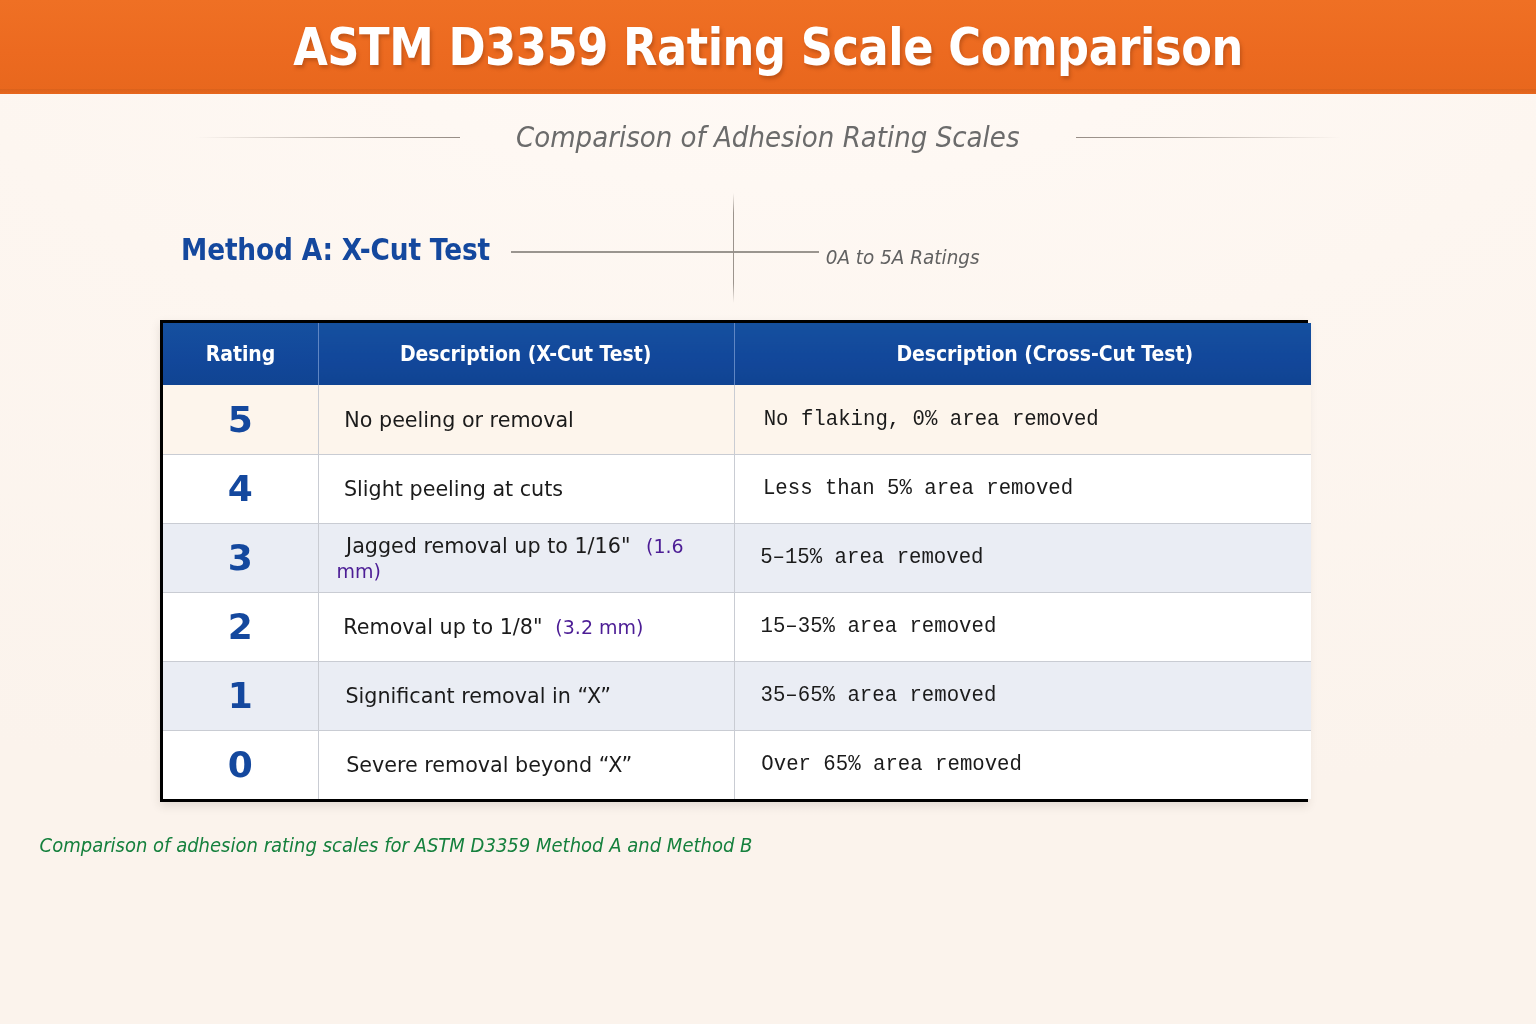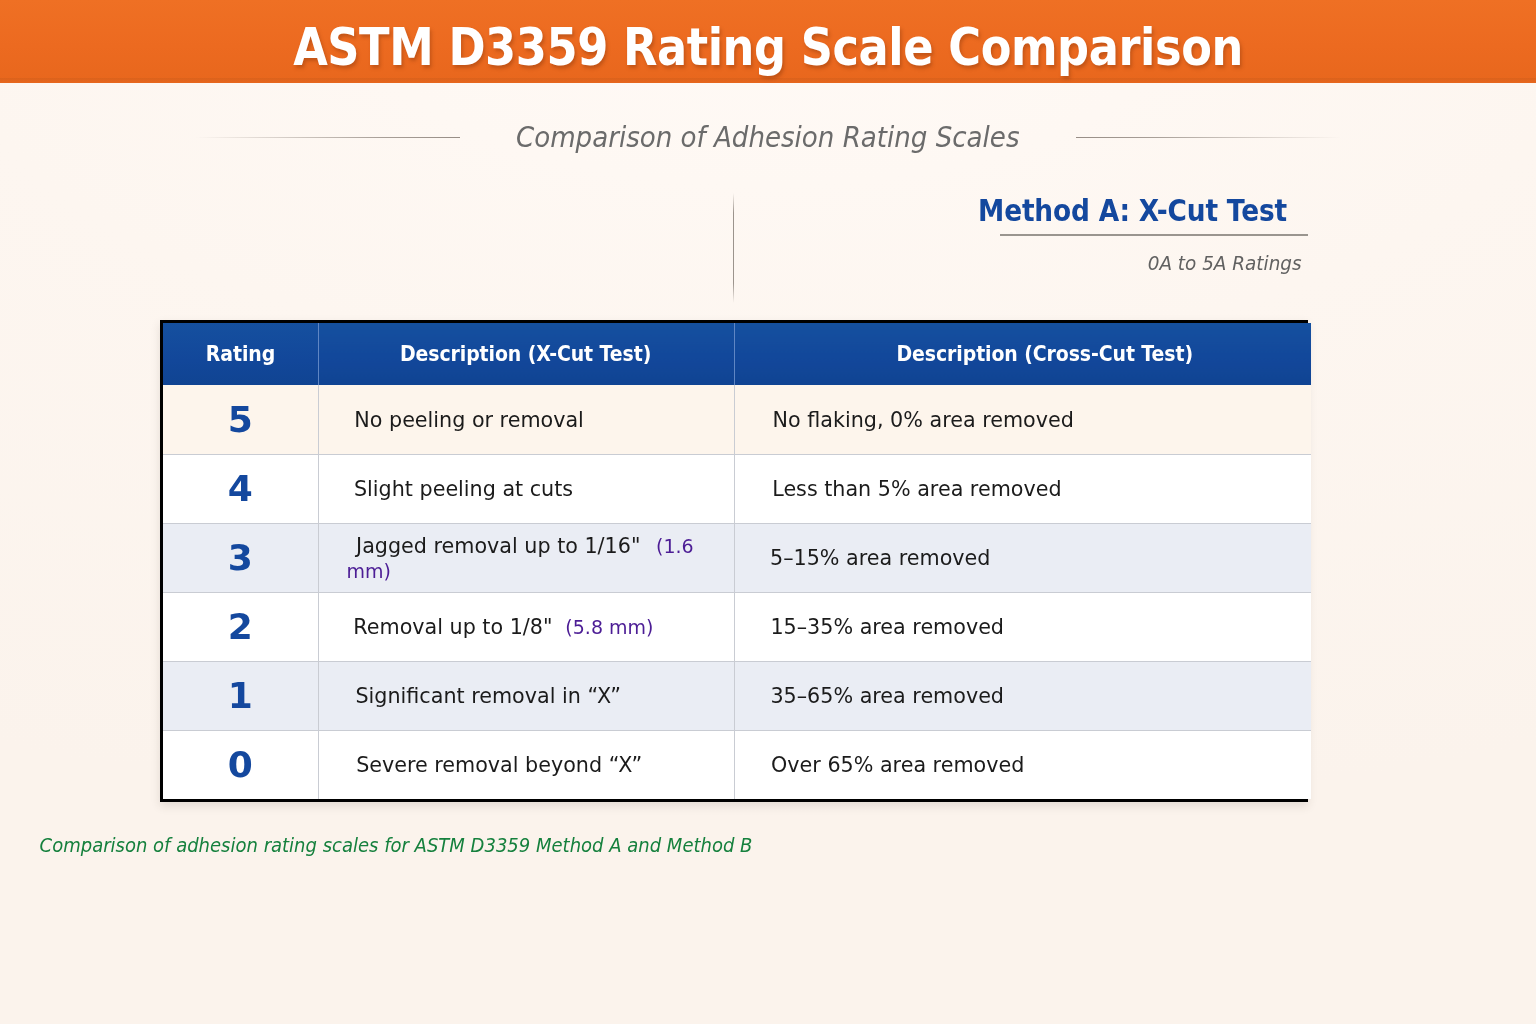--- a/index.html
+++ b/index.html
@@ -22,21 +22,21 @@
     inset: 0;
     background:
       radial-gradient(120% 80% at 50% 0%, #fffaf6 0%, #fdf6f0 45%, #fbf3ec 100%);
   }
 
   
   .banner {
     position: absolute;
     left: 0; top: 0;
     width: 1536px;
-    height: 83px;
+    height: 94px;
     background: linear-gradient(180deg, #ef7024 0%, #ec6a20 55%, #e8671d 100%);
     overflow: hidden;
   }
   .banner::after {
     content: "";
     position: absolute;
     left: 0; right: 0; bottom: 0;
     height: 5px;
     background: linear-gradient(180deg, rgba(0,0,0,0.06), rgba(0,0,0,0));
   }
@@ -90,22 +90,21 @@
     position: absolute;
     left: 160px;
     top: 193px;
     width: 1148px;
     height: 112px;
     display: flex;
   }
   .method-col {
     flex: 1 1 50%;
     display: flex;
-    flex-direction: column;
-    align-items: flex-end;
+    align-items: center;
     position: relative;
   }
   .method-title {
     font-family: "DejaVu Sans", "Liberation Sans", sans-serif;
     font-weight: 700;
     font-size: 30px;
     color: #14489e;
     transform: scaleX(0.88);
     white-space: nowrap;
     letter-spacing: -0.2px;
@@ -167,30 +166,30 @@
 
   tbody tr { height: 69px; }
   tbody td {
     border-right: 1px solid #c9ccd3;
     border-bottom: 1px solid #c9ccd3;
     font-family: "DejaVu Sans", "Liberation Sans", sans-serif;
     font-size: 22px;
     color: #1b1b1b;
     vertical-align: middle;
   }
-  tbody td:last-child { border-right: none; }
+  tbody td:last-child { border-right: none; font-family: Liberation Mono, monospace; }
   tbody tr:last-child td { border-bottom: none; }
 
   td.rating {
     text-align: center;
     color: #14489e;
     font-weight: 700;
     font-size: 36px;
   }
-  td.desc { padding-left: 28px; margin-top: 48px; }
+  td.desc { padding-left: 18px; margin-top: 48px; }
   td.desc span.main { display: inline-block; transform: scaleX(0.94); }
   .sub-note { font-size: 19px; color: #4c1d95; }
 
   tr.row-cream td { background: #fdf5ec; }
   tr.row-white td { background: #ffffff; }
   tr.row-blue  td { background: #eaedf4; }
 
   .table-wrap { border: 3px solid #000000; }
 
   
@@ -255,21 +254,21 @@
         <td class="desc"><span class="main">Slight peeling at cuts</span><span class="sub-note"></span></td>
         <td class="desc"><span class="main">Less than 5% area removed</span></td>
       </tr>
       <tr class="row-blue">
         <td class="rating">3</td>
         <td class="desc"><span class="main">Jagged removal up to 1/16"</span> <span class="sub-note">(1.6 mm)</span></td>
         <td class="desc"><span class="main">5–15% area removed</span></td>
       </tr>
       <tr class="row-white">
         <td class="rating">2</td>
-        <td class="desc"><span class="main">Removal up to 1/8"</span> <span class="sub-note">(5.8 mm)</span></td>
+        <td class="desc"><span class="main">Removal up to 1/8"</span> <span class="sub-note">(3.2 mm)</span></td>
         <td class="desc"><span class="main">15–35% area removed</span></td>
       </tr>
       <tr class="row-blue">
         <td class="rating">1</td>
         <td class="desc"><span class="main">Significant removal in “X”</span><span class="sub-note"></span></td>
         <td class="desc"><span class="main">35–65% area removed</span></td>
       </tr>
       <tr class="row-white">
         <td class="rating">0</td>
         <td class="desc"><span class="main">Severe removal beyond “X”</span><span class="sub-note"></span></td>

